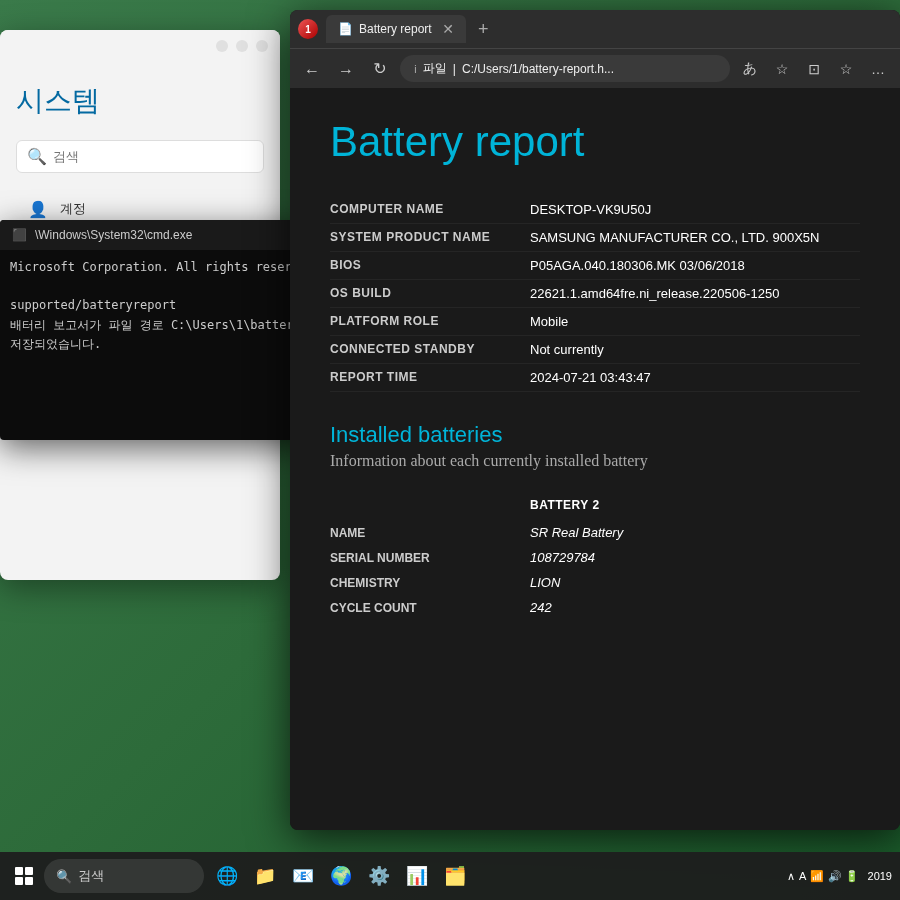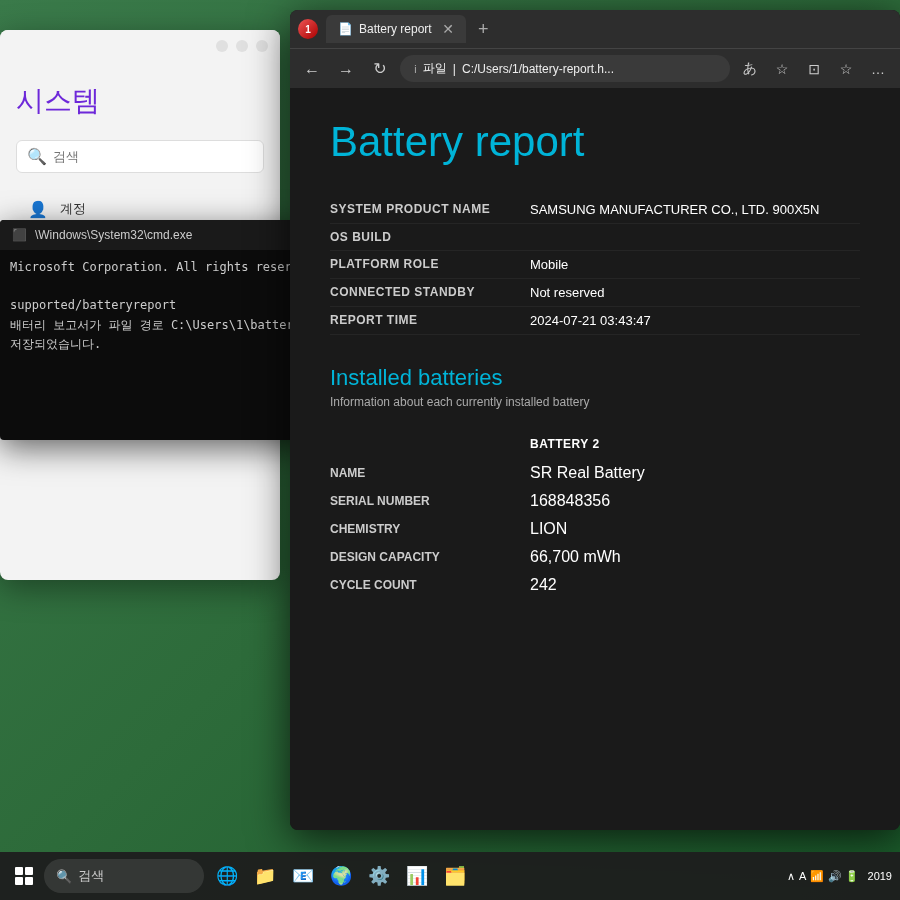--- a/index.html
+++ b/index.html
@@ -112,21 +112,21 @@
     }
     .btn-min { background: #e0e0e0; }
     .btn-max { background: #e0e0e0; }
     .btn-close { background: #e0e0e0; }
     .settings-content {
       padding: 20px 16px;
     }
     .settings-title {
       font-size: 28px;
       font-weight: 300;
-      color: #6d28d9;
+      color: #0369a1;
       margin-bottom: 20px;
     }
     .settings-nav-item {
       display: flex;
       align-items: center;
       gap: 10px;
       padding: 8px 10px;
       border-radius: 6px;
       color: #333;
       font-size: 13px;
@@ -319,22 +319,23 @@
     }
 
     .section-title {
       color: #00b4d8;
       font-size: 22px;
       font-weight: 400;
       margin: 20px 0 4px;
     }
     .section-subtitle {
       color: #aaa;
-      font-size: 12px;
+      font-size: 16px;
       margin-bottom: 20px;
+      font-family: Liberation Serif, serif;
     }
 
     .battery-table {
       width: 100%;
       border-collapse: collapse;
       font-size: 13px;
     }
     .battery-table th {
       color: #fff;
       font-weight: 700;
@@ -346,22 +347,23 @@
     .battery-table .col-label {
       width: 200px;
       color: #ccc;
       font-size: 12px;
       font-weight: 600;
       text-transform: uppercase;
       padding: 5px 0;
     }
     .battery-table .col-value {
       color: #fff;
-      font-size: 16px;
+      font-size: 13px;
       padding: 5px 0;
+      font-style: italic;
     }
 
     
     .battery-content::-webkit-scrollbar { width: 6px; }
     .battery-content::-webkit-scrollbar-track { background: #1a1a1a; }
     .battery-content::-webkit-scrollbar-thumb { background: #444; border-radius: 3px; }
   </style>
 </head>
 <body>
 
@@ -443,33 +445,42 @@
       <div class="browser-toolbar-icon">☆</div>
       <div class="browser-toolbar-icon">…</div>
     </div>
   </div>
 
   <div class="battery-content">
     <div class="battery-title">Battery report</div>
 
     <div class="info-table">
       <div class="info-row">
+        <div class="info-label">COMPUTER NAME</div>
+        <div class="info-value">DESKTOP-VK9U50J</div>
+      </div>
+      <div class="info-row">
         <div class="info-label">SYSTEM PRODUCT NAME</div>
         <div class="info-value">SAMSUNG MANUFACTURER CO., LTD. 900X5N</div>
       </div>
       <div class="info-row">
+        <div class="info-label">BIOS</div>
+        <div class="info-value">P05AGA.040.180306.MK 03/06/2018</div>
+      </div>
+      <div class="info-row">
         <div class="info-label">OS BUILD</div>
+        <div class="info-value">22621.1.amd64fre.ni_release.220506-1250</div>
       </div>
       <div class="info-row">
         <div class="info-label">PLATFORM ROLE</div>
         <div class="info-value">Mobile</div>
       </div>
       <div class="info-row">
         <div class="info-label">CONNECTED STANDBY</div>
-        <div class="info-value">Not reserved</div>
+        <div class="info-value">Not currently</div>
       </div>
       <div class="info-row">
         <div class="info-label">REPORT TIME</div>
         <div class="info-value">2024-07-21  03:43:47</div>
       </div>
     </div>
 
     <div class="section-title">Installed batteries</div>
     <div class="section-subtitle">Information about each currently installed battery</div>
 
@@ -480,29 +491,25 @@
           <th>BATTERY 2</th>
         </tr>
       </thead>
       <tbody>
         <tr>
           <td class="col-label">NAME</td>
           <td class="col-value">SR Real Battery</td>
         </tr>
         <tr>
           <td class="col-label">SERIAL NUMBER</td>
-          <td class="col-value">168848356</td>
+          <td class="col-value">108729784</td>
         </tr>
         <tr>
           <td class="col-label">CHEMISTRY</td>
           <td class="col-value">LION</td>
-        </tr>
-        <tr>
-          <td class="col-label">DESIGN CAPACITY</td>
-          <td class="col-value">66,700 mWh</td>
         </tr>
         <tr>
           <td class="col-label">CYCLE COUNT</td>
           <td class="col-value">242</td>
         </tr>
       </tbody>
     </table>
   </div>
 </div>
 

